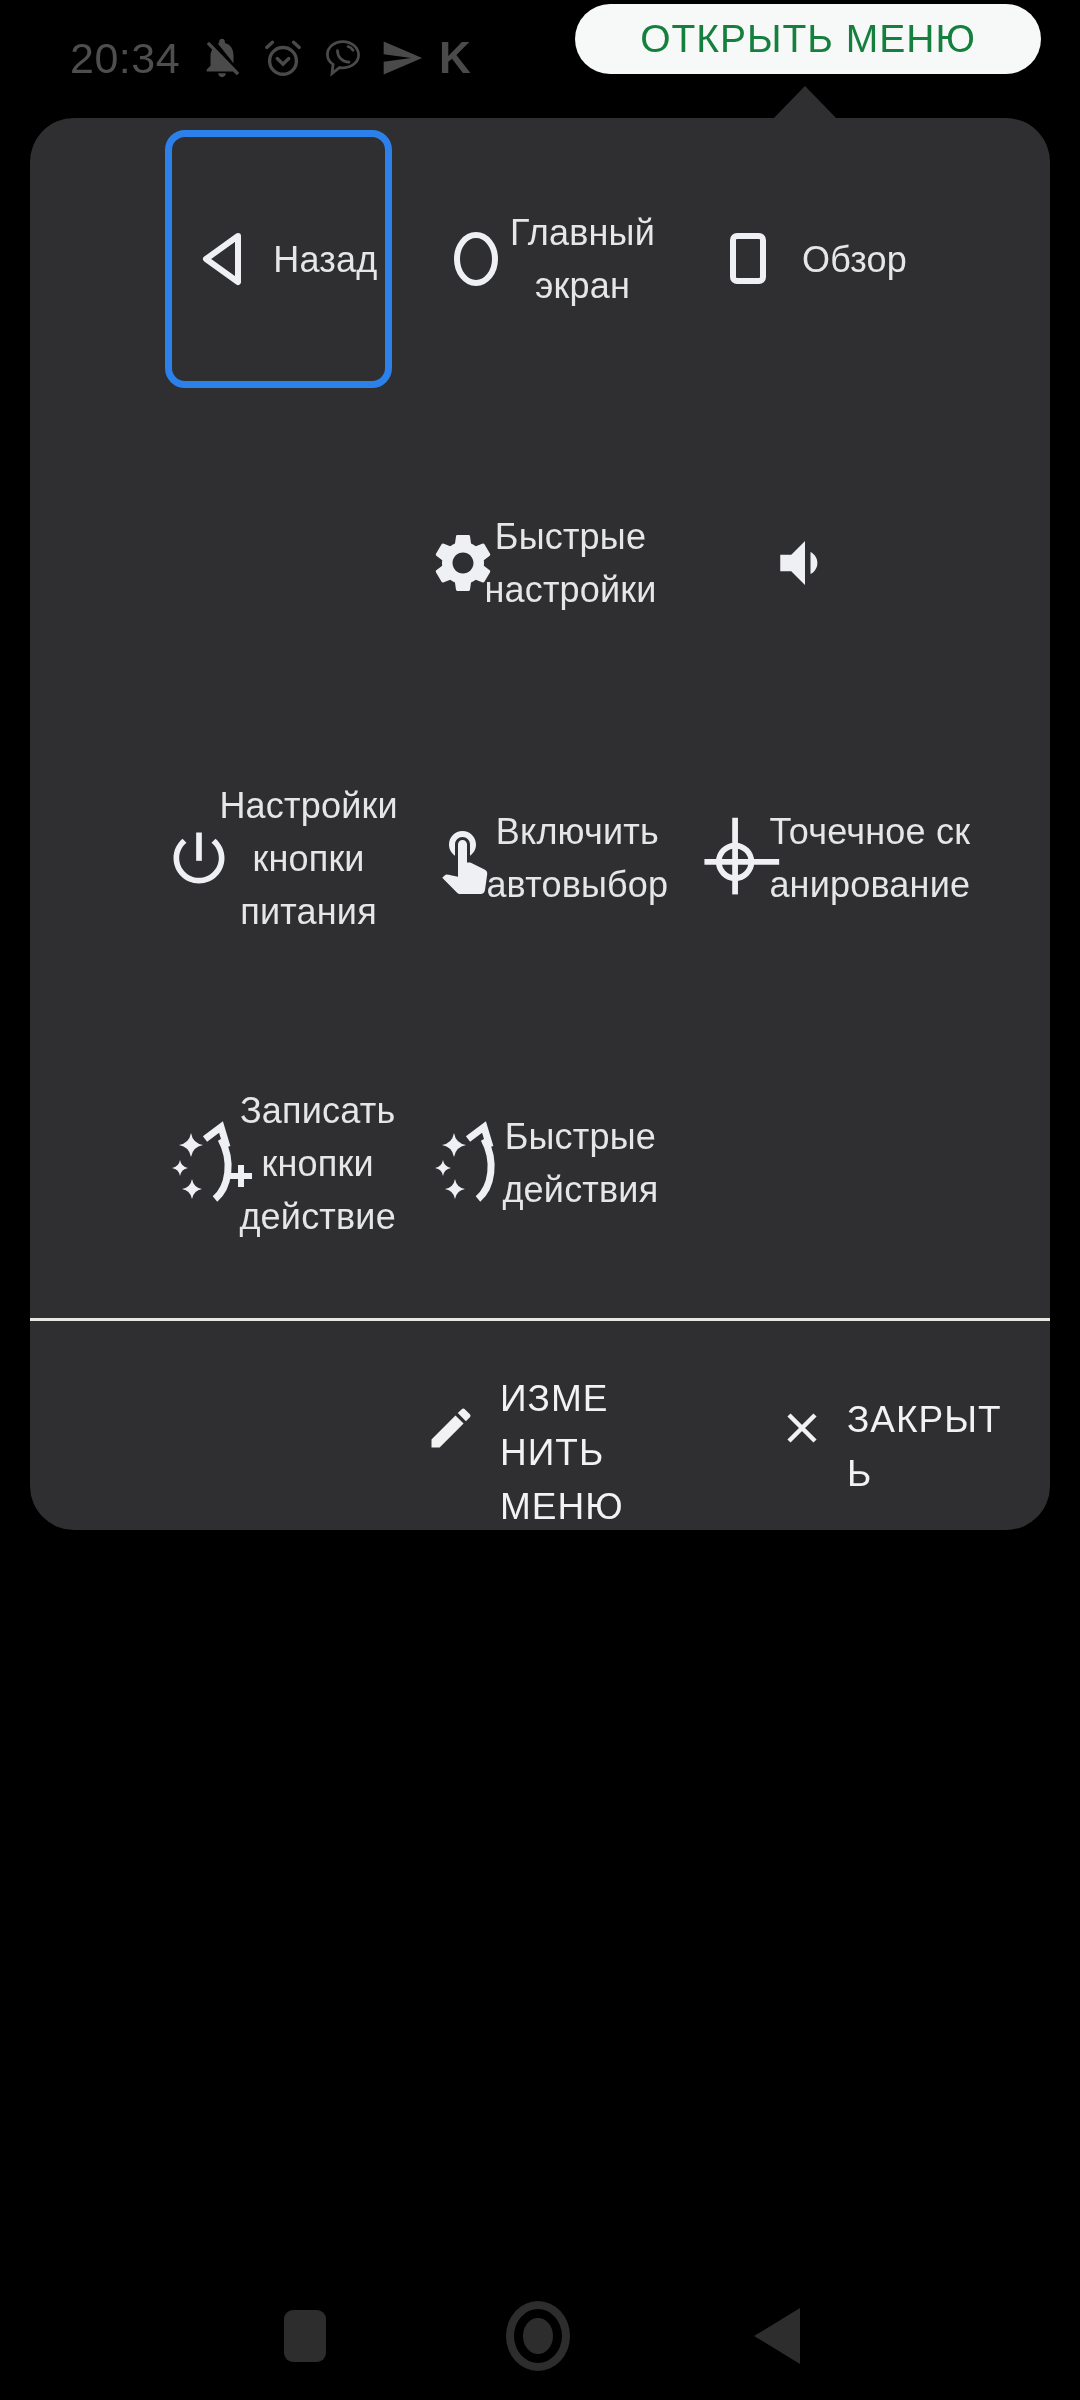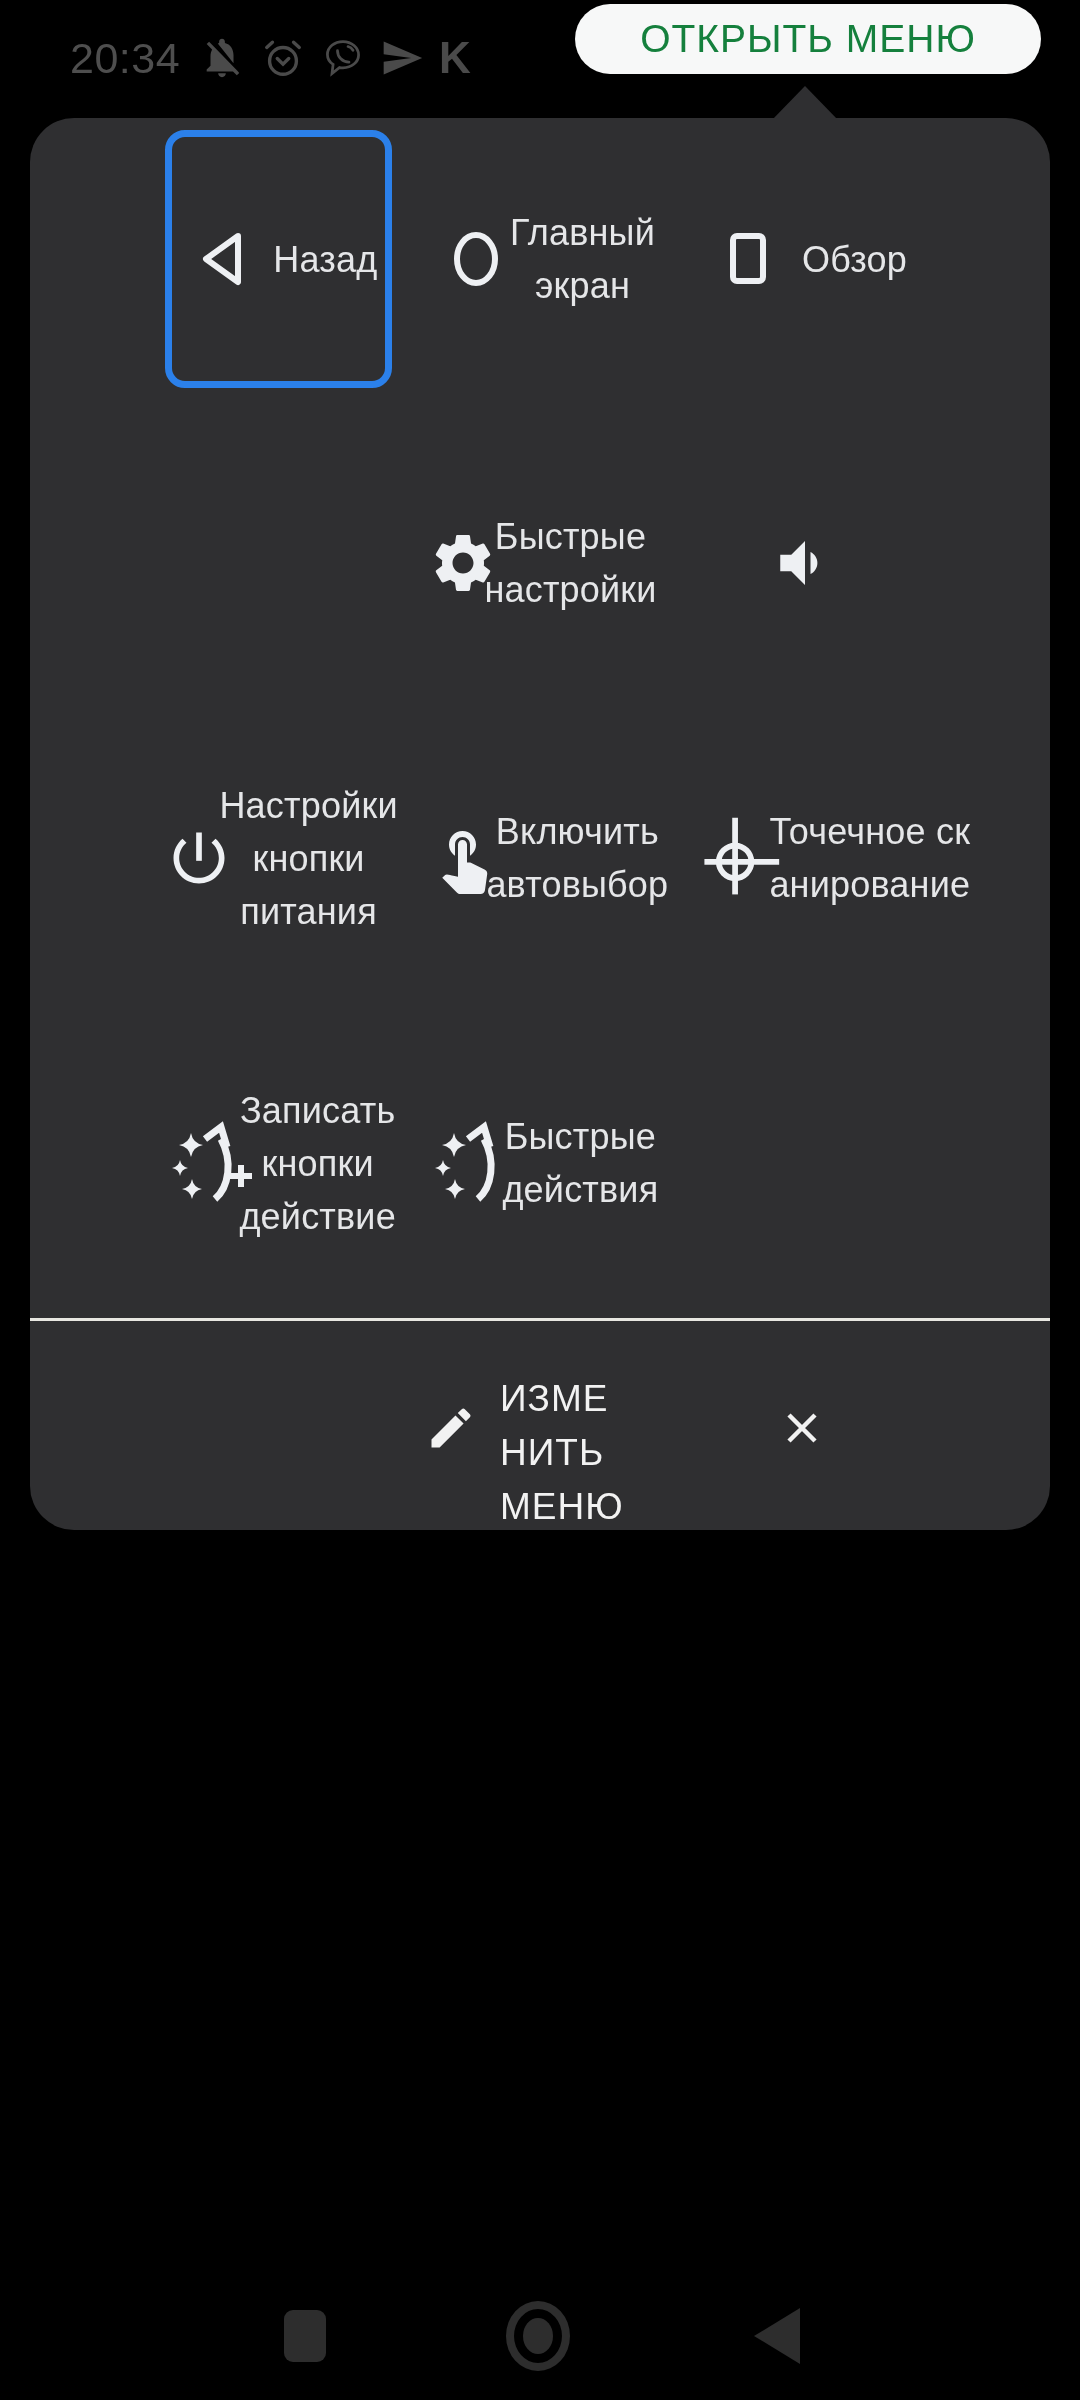--- a/index.html
+++ b/index.html
@@ -246,20 +246,22 @@
 НИТЬ
 МЕНЮ</span>
     </div>
 
     <div class="footer-btn close-btn">
       <span class="f-icon">
         <svg width="46" height="46" viewBox="0 0 46 46" stroke="#f2f2f2" stroke-width="4.5" fill="none">
           <path d="M10 10 L36 36 M36 10 L10 36"></path>
         </svg>
       </span>
+      <span class="footer-label">ЗАКРЫТ
+Ь</span>
     </div>
   </div>
 
   <div class="nav-recents"></div>
   <div class="nav-home">
     <div class="nav-home-inner"></div>
   </div>
   <div class="nav-back"></div>
 
 </div>

